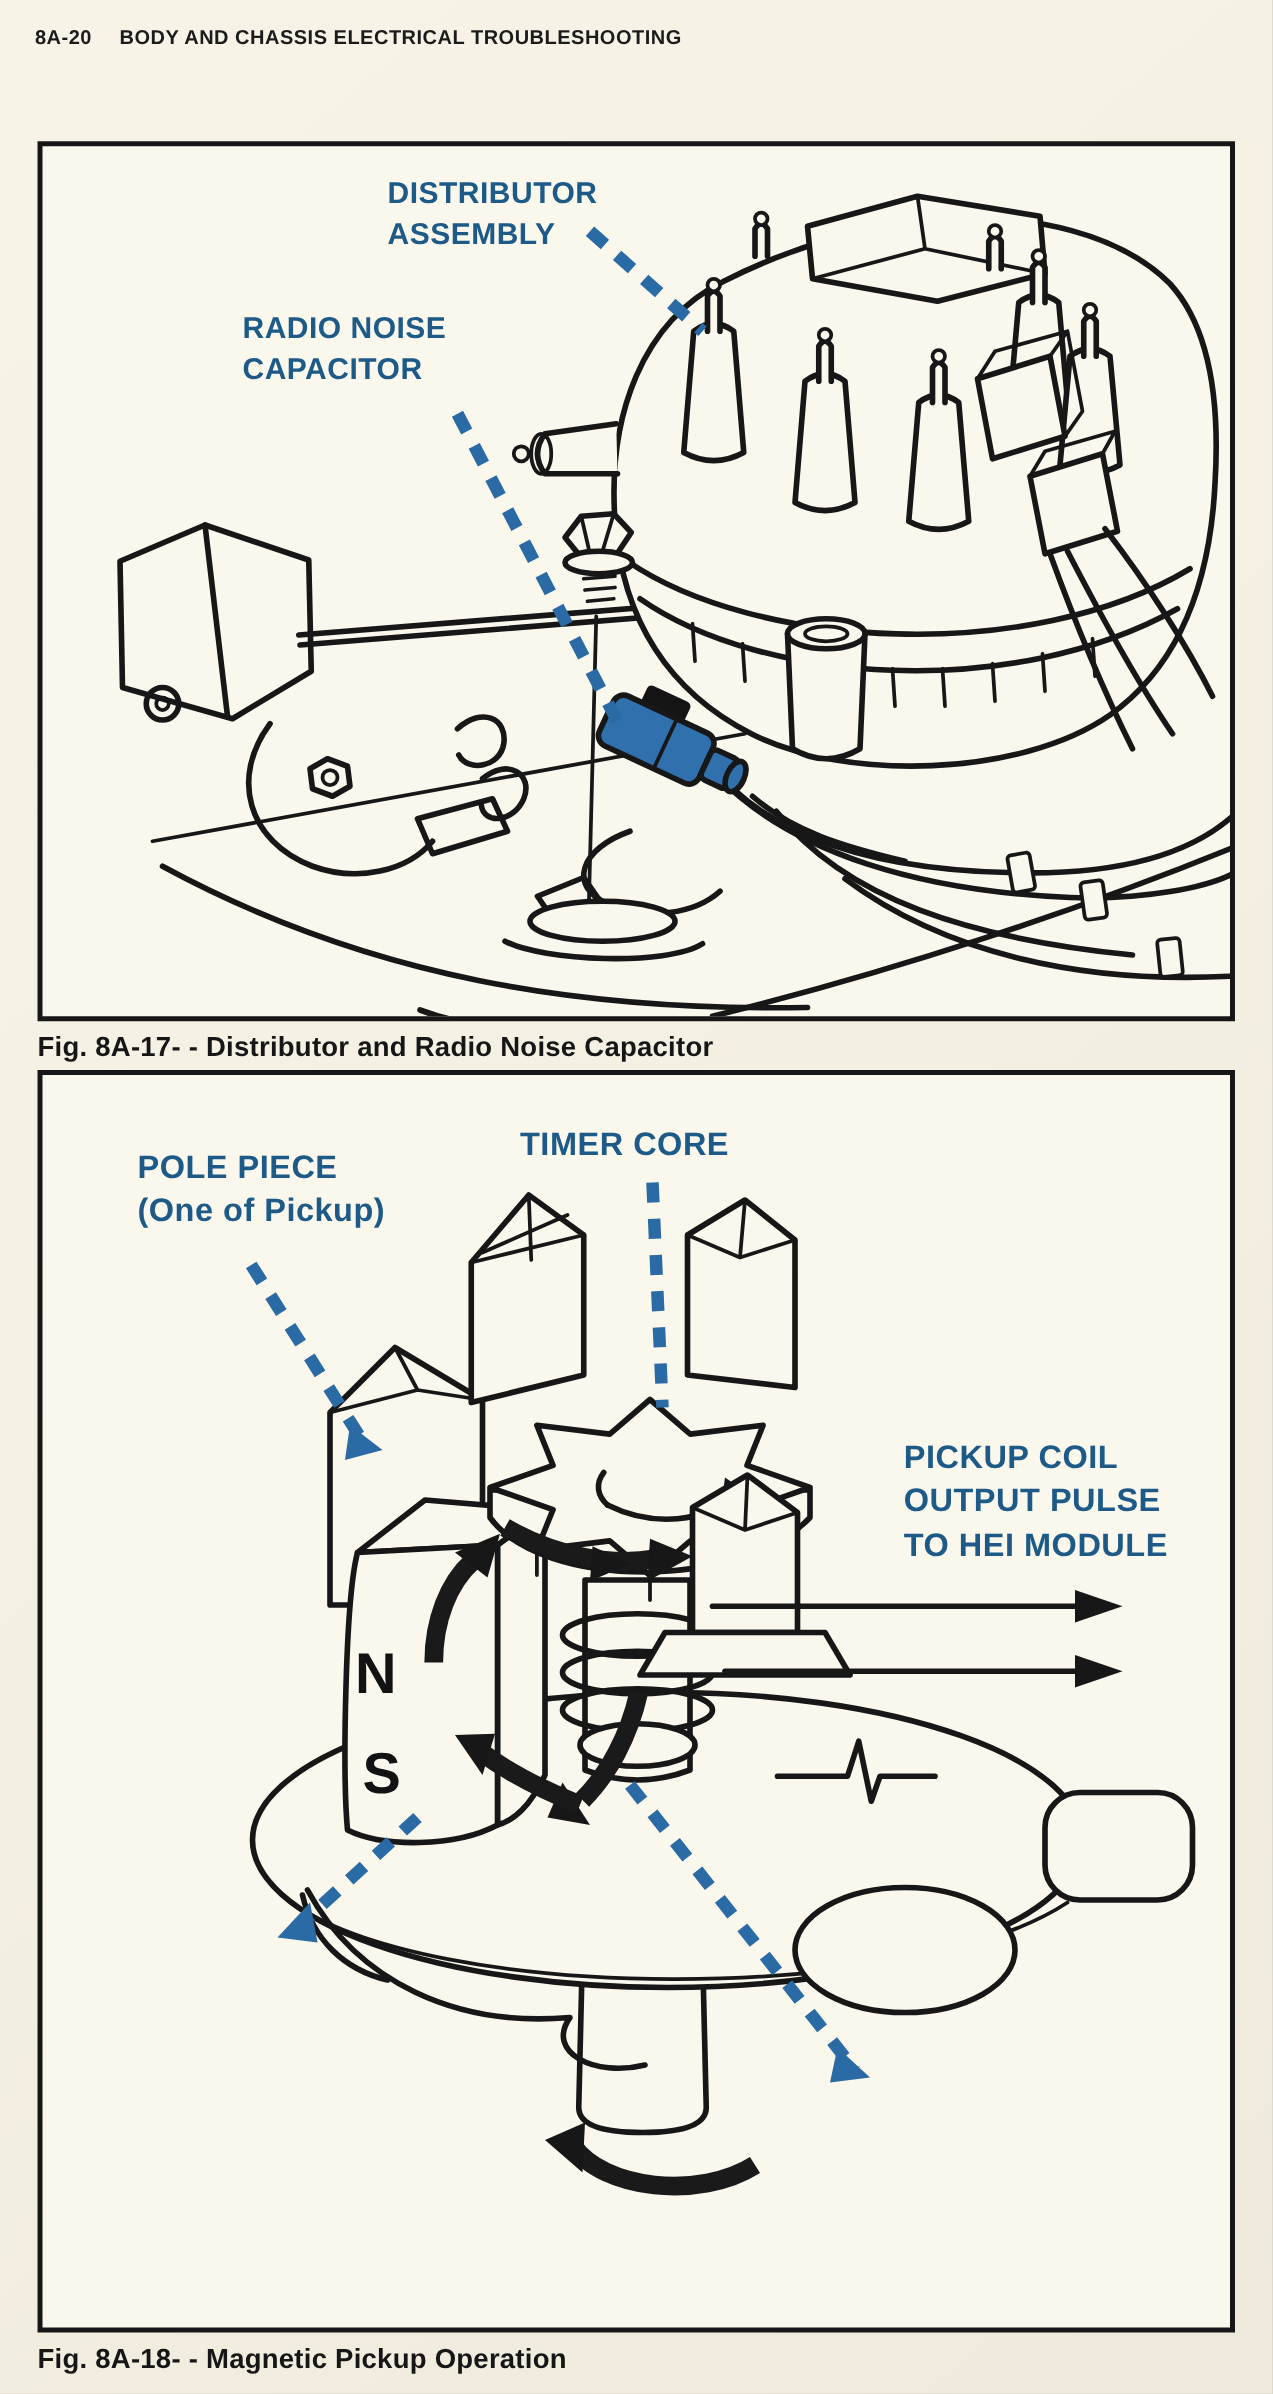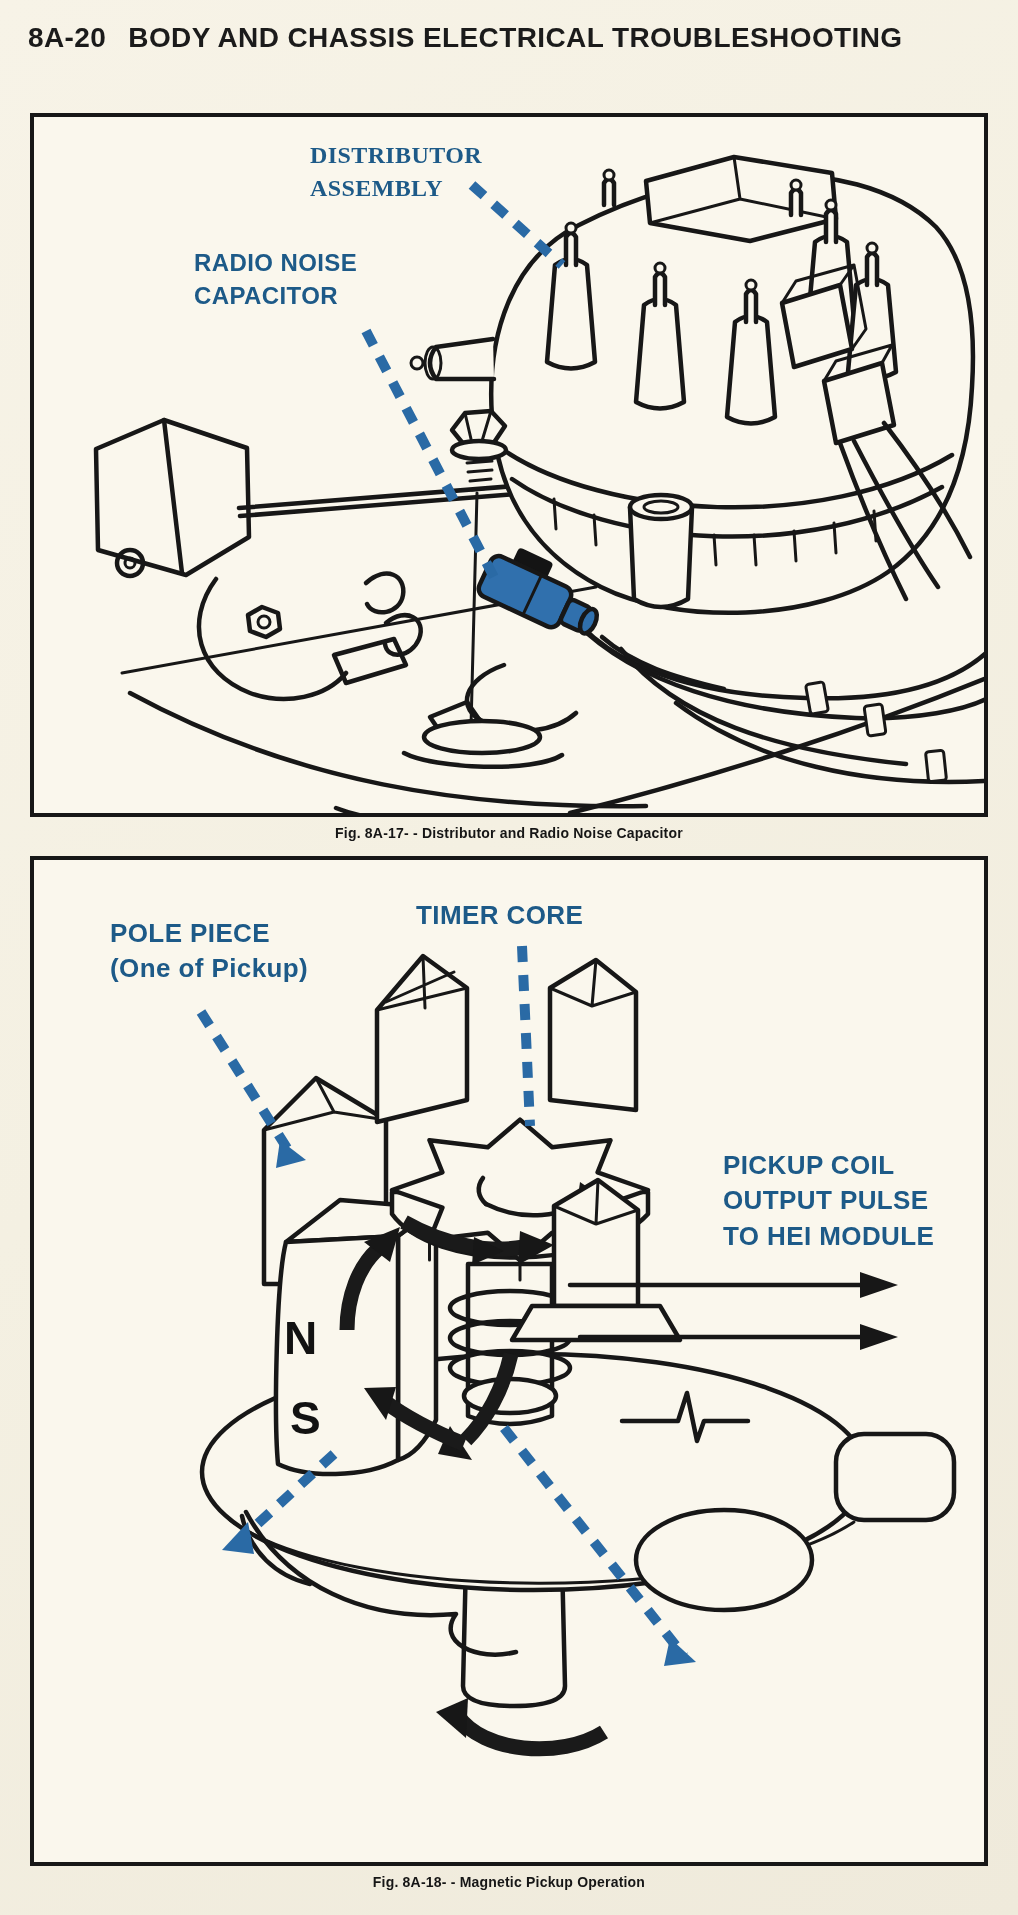--- a/index.html
+++ b/index.html
@@ -3,33 +3,33 @@
 <meta charset="utf-8">
 <style>
   html,body{margin:0;padding:0;background:#d8d4c6;}
   .page{
     position:relative;width:1018px;height:1915px;overflow:hidden;
     background:linear-gradient(140deg,#f7f3e7 0%,#f4f0e2 45%,#efeadb 100%);
     font-family:"Liberation Sans",sans-serif;color:#1a1a1a;
   }
   .header{
     position:absolute;left:28px;top:22px;display:flex;gap:22px;
-    font-weight:bold;font-size:28px;letter-spacing:.4px;color:#1b1b1b;
+    font-weight:bold;font-size:16px;letter-spacing:.4px;color:#1b1b1b;
     white-space:nowrap;
   }
   .figure-box{
     position:absolute;left:30px;width:958px;box-sizing:border-box;
     border:4px solid #171717;background:#faf7ed;
   }
   #fig17{top:113px;height:704px;}
   #fig18{top:856px;height:1010px;}
   .figure-box svg{position:absolute;left:0;top:0;width:100%;height:100%;}
   .caption{
-    position:absolute;left:30px;width:958px;text-align:center;
-    font-weight:bold;font-size:14px;letter-spacing:.2px;color:#161616;
+    position:absolute;left:30px;width:958px;text-align:left;
+    font-weight:bold;font-size:22px;letter-spacing:.2px;color:#161616;
   }
   #cap17{top:825px;}
   #cap18{top:1874px;}
   .fig-label{
     position:absolute;font-weight:bold;color:#1d5a88;
     white-space:pre-line;line-height:1.36;letter-spacing:.4px;
   }
   .f1{font-size:24px;}
   .f2{font-size:26px;}
   
@@ -173,21 +173,21 @@
       </g>
 
       <g>
         <path class="dash" d="M438,68 L528,148"></path>
       </g>
       <g>
         <path class="dash" d="M332,214 L464,468"></path>
       </g>
     </svg>
 
-    <div class="fig-label f1" style="left:276px;top:22px;font-family:Liberation Serif, serif;">DISTRIBUTOR
+    <div class="fig-label f1" style="left:276px;top:22px;">DISTRIBUTOR
 ASSEMBLY</div>
     <div class="fig-label f1" style="left:160px;top:130px;">RADIO NOISE
 CAPACITOR</div>
   </div>
 
   <div class="caption" id="cap17">Fig. 8A-17- - Distributor and Radio Noise Capacitor</div>
 
   <div class="figure-box" id="fig18">
     <svg viewBox="0 0 950 1002" preserveAspectRatio="none">
 

